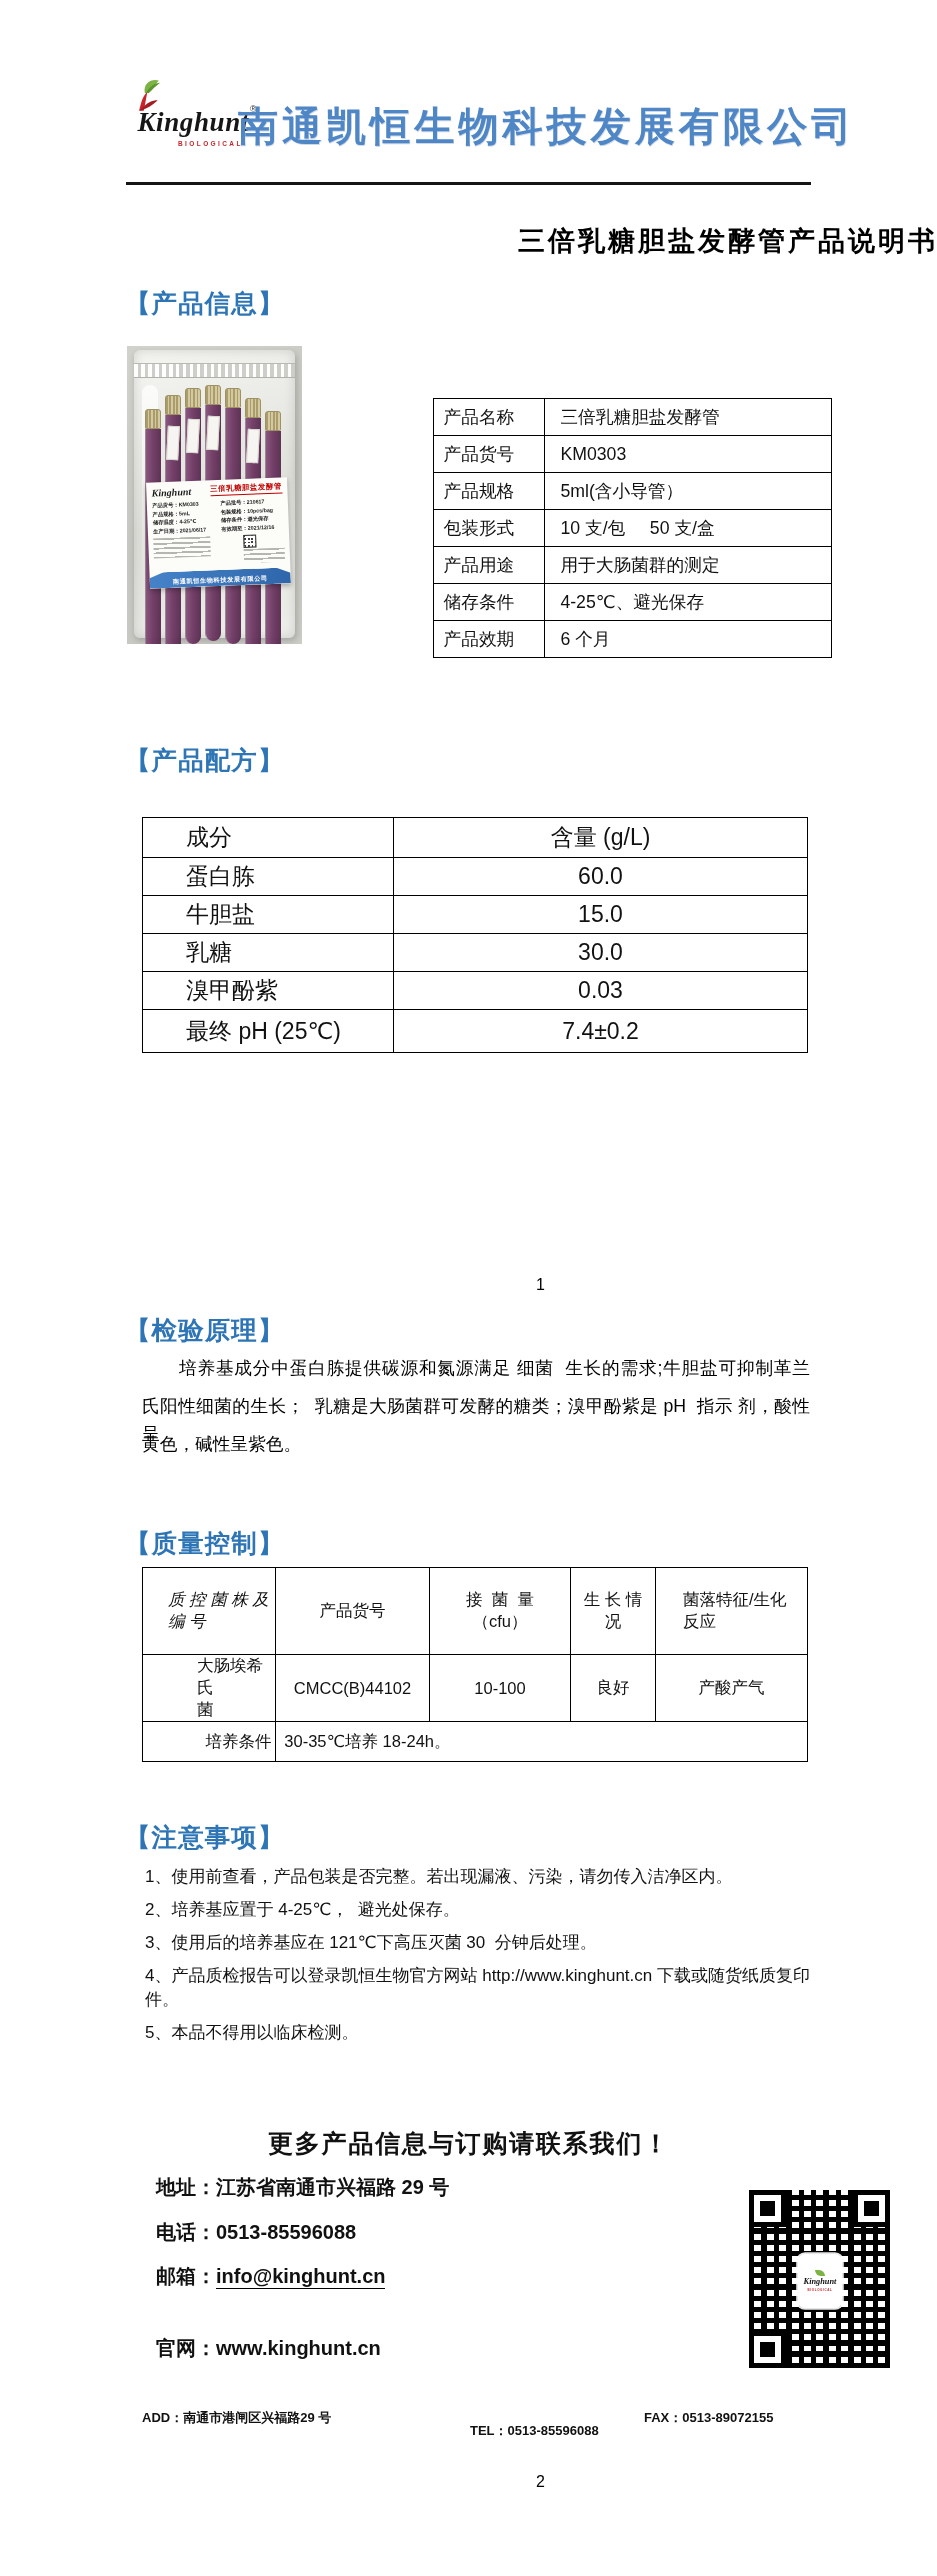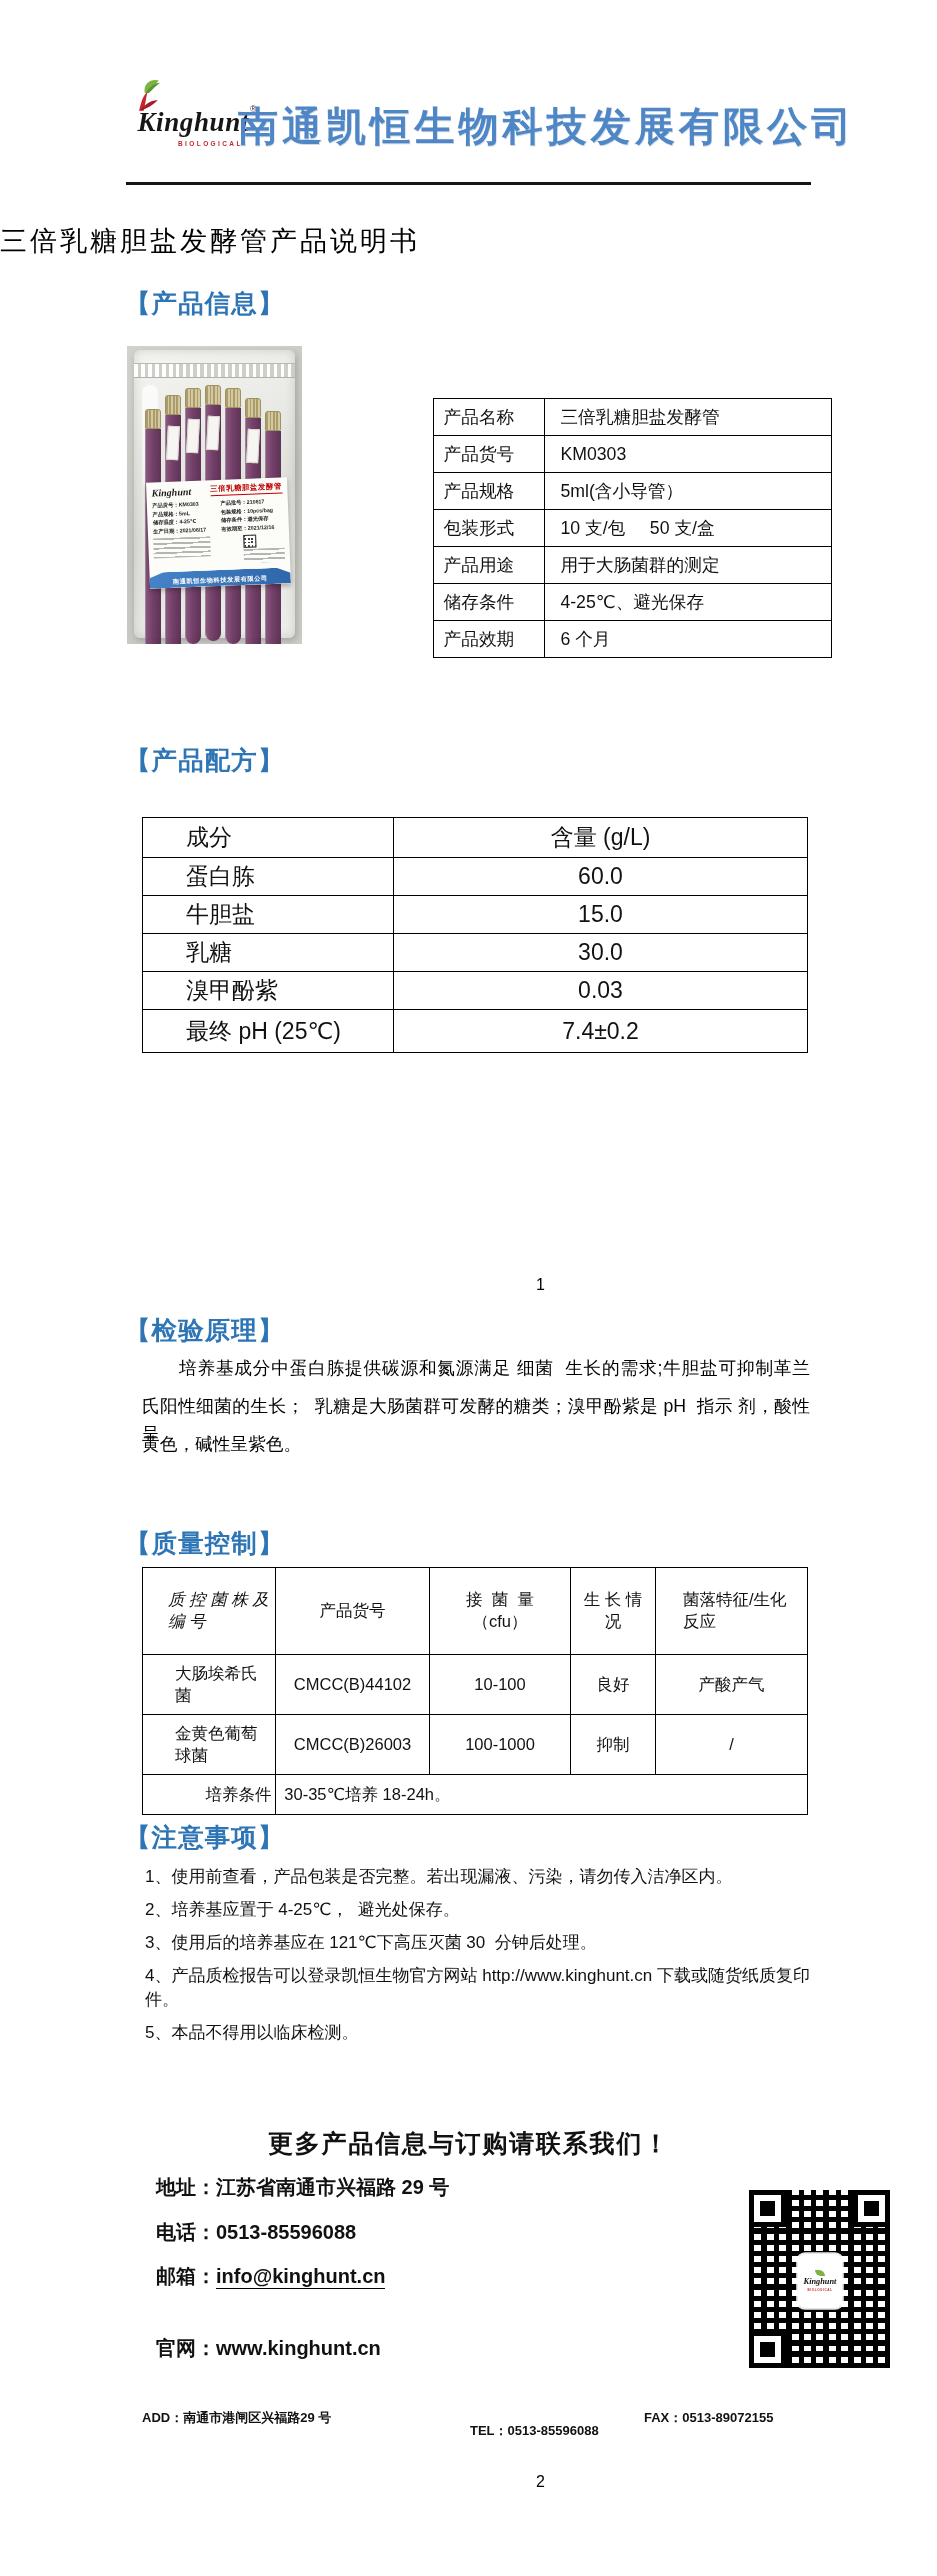--- a/index.html
+++ b/index.html
@@ -18,22 +18,22 @@
                font-style:italic; font-weight:bold; font-size:27px; color:#161616; letter-spacing:0.6px; }
   .logo-reg { position:absolute; left:116px; top:17.7px; font-size:8.9px; color:#333; }
   .logo-sub { position:absolute; left:44px; top:54px; font-size:6.5px; font-weight:bold;
               color:#c9252b; letter-spacing:2.4px; }
   .company-name { position:absolute; left:238px; top:99px; font-size:40px; font-weight:bold;
                   color:#4e86c6; letter-spacing:4.1px; white-space:nowrap;
                   text-shadow:0.6px 0.6px 0 rgba(60,100,160,.25); }
   .header-rule { position:absolute; left:126px; top:182px; width:685px; height:3px; background:#151515; }
 
   
-  .doc-title { position:absolute; left:0; top:223px; width:100%; text-align:left;
-               font-size:27px; font-weight:normal; letter-spacing:3px; color:#000; }
+  .doc-title { position:absolute; left:0; top:223px; width:100%; text-align:right;
+               font-size:27px; font-weight:bold; letter-spacing:3px; color:#000; }
   .sec-heading { position:absolute; left:125px; font-size:25.4px; font-weight:bold;
                  color:#2e75b6; letter-spacing:1.2px; }
   .sh-info      { top:287px; }
   .sh-formula   { top:744px; }
   .sh-principle { top:1314px; }
   .sh-qc        { top:1527px; }
   .sh-notes     { top:1821px; }
 
   
   .photo { position:absolute; left:127px; top:346px; width:175px; height:298px;
@@ -95,21 +95,21 @@
   .formula-table .hdr td { height:40px; }
   .formula-table .last td { height:43px; }
 
   .qc-table { position:absolute; left:142px; top:1567px; width:665px; font-size:16.5px; }
   .qc-table td { text-align:center; }
   .qc-table .hrow td { height:87px; }
   .qc-table .drow td { height:60px; }
   .qc-table .crow td { height:40px; }
   .qc-table .h1 { text-align:left; padding-left:25px;font-style:italic; }
   .qc-table .h5 { text-align:left; padding-left:27px; }
-  .qc-table .strain { text-align:left; padding-left:32px;margin-top:14px; }
+  .qc-table .strain { text-align:left; padding-left:54px;margin-top:14px; }
   .qc-table .cul-lbl { text-align:right; padding-right:3.5px; }
   .qc-table .cul-val { text-align:left; padding-left:8.3px; }
 
   
   .principle { position:absolute; left:142px; top:1354px; width:668px; font-size:17.7px; color:#000; }
   .pr-line { height:38px; line-height:28px; text-align:justify; text-align-last:justify; }
   .pr-line.first { text-indent:37px; }
   .pr-line.nolast { text-align-last:left; }
 
   
@@ -332,28 +332,20 @@
 反应</td>
     </tr>
     <tr class="drow">
       <td class="strain pre">大肠埃希氏
 菌</td>
       <td>CMCC(B)44102</td>
       <td>10-100</td>
       <td>良好</td>
       <td>产酸产气</td>
     </tr>
-    <tr class="drow">
-      <td class="strain pre">金黄色葡萄
-球菌</td>
-      <td>CMCC(B)26003</td>
-      <td>100-1000</td>
-      <td>抑制</td>
-      <td>/</td>
-    </tr>
     <tr class="crow">
       <td class="cul-lbl">培养条件</td>
       <td class="cul-val pre" colspan="4">30-35℃培养 18-24h。</td>
     </tr>
   </tbody>
     </table>
 
   <div class="sec-heading sh-notes">【注意事项】</div>
   <div class="notes">
     <div class="note-item pre">1、使用前查看，产品包装是否完整。若出现漏液、污染，请勿传入洁净区内。</div>

